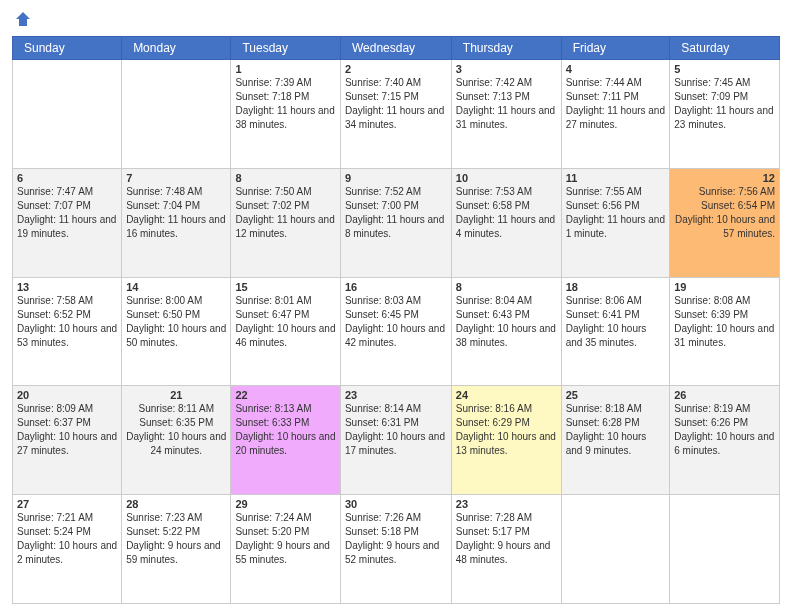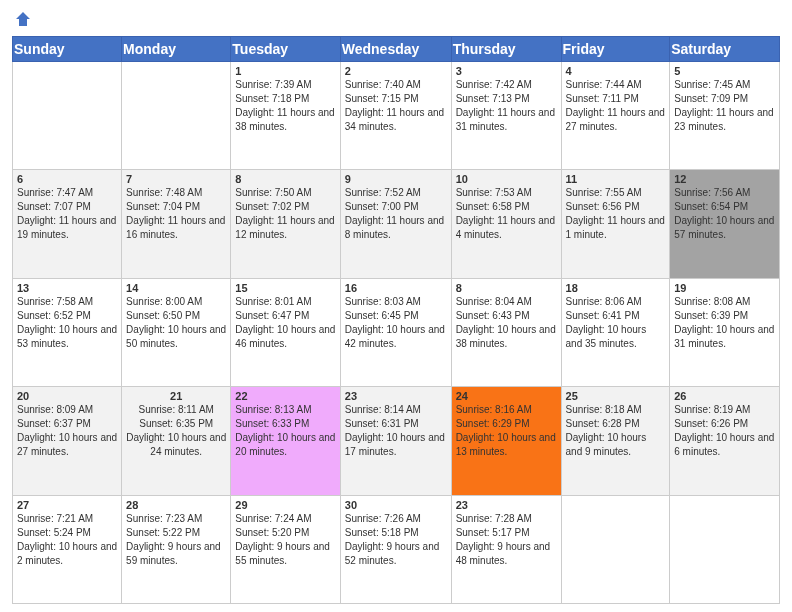--- a/index.html
+++ b/index.html
@@ -42,23 +42,23 @@
       color: #555;
     }
     .calendar-table {
       width: 100%;
       border-collapse: collapse;
       flex: 1;
     }
     .calendar-table th {
       background-color: #4472c4;
       color: #fff;
-      font-size: 14px;
-      font-weight: bold;
-      padding: 4px 1px;
+      font-size: 12px;
+      font-weight: normal;
+      padding: 4px 11px;
       text-align: left;
       border: 1px solid #3a62b0;
     }
     .calendar-table td {
       border: 1px solid #ccc;
       vertical-align: top;
       padding: 3px 4px;
       font-size: 9px;
       color: #333;
       width: 113px;
@@ -161,21 +161,21 @@
             <div class="day-info">Sunrise: 7:52 AM<br>Sunset: 7:00 PM<br>Daylight: 11 hours and 8 minutes.</div>
           </td>
           <td style="background-color: rgb(242, 242, 242);">
             <span class="day-number">10</span>
             <div class="day-info">Sunrise: 7:53 AM<br>Sunset: 6:58 PM<br>Daylight: 11 hours and 4 minutes.</div>
           </td>
           <td style="background-color: rgb(242, 242, 242);">
             <span class="day-number">11</span>
             <div class="day-info">Sunrise: 7:55 AM<br>Sunset: 6:56 PM<br>Daylight: 11 hours and 1 minute.</div>
           </td>
-          <td style="background-color: #a3a3a3;">
+          <td style="background-color: #fdba74; text-align: right;">
             <span class="day-number">12</span>
             <div class="day-info">Sunrise: 7:56 AM<br>Sunset: 6:54 PM<br>Daylight: 10 hours and 57 minutes.</div>
           </td>
         </tr>
         <tr>
           <td>
             <span class="day-number">13</span>
             <div class="day-info">Sunrise: 7:58 AM<br>Sunset: 6:52 PM<br>Daylight: 10 hours and 53 minutes.</div>
           </td>
           <td>
@@ -213,21 +213,21 @@
             <div class="day-info">Sunrise: 8:11 AM<br>Sunset: 6:35 PM<br>Daylight: 10 hours and 24 minutes.</div>
           </td>
           <td style="background-color: #f0abfc;">
             <span class="day-number">22</span>
             <div class="day-info">Sunrise: 8:13 AM<br>Sunset: 6:33 PM<br>Daylight: 10 hours and 20 minutes.</div>
           </td>
           <td style="background-color: rgb(242, 242, 242); margin-top: 44px;">
             <span class="day-number">23</span>
             <div class="day-info">Sunrise: 8:14 AM<br>Sunset: 6:31 PM<br>Daylight: 10 hours and 17 minutes.</div>
           </td>
-          <td style="background-color: #f97316;">
+          <td style="background-color: #fef9c3;">
             <span class="day-number">24</span>
             <div class="day-info">Sunrise: 8:16 AM<br>Sunset: 6:29 PM<br>Daylight: 10 hours and 13 minutes.</div>
           </td>
           <td style="background-color: rgb(242, 242, 242);">
             <span class="day-number">25</span>
             <div class="day-info">Sunrise: 8:18 AM<br>Sunset: 6:28 PM<br>Daylight: 10 hours and 9 minutes.</div>
           </td>
           <td style="background-color: rgb(242, 242, 242);">
             <span class="day-number">26</span>
             <div class="day-info">Sunrise: 8:19 AM<br>Sunset: 6:26 PM<br>Daylight: 10 hours and 6 minutes.</div>

